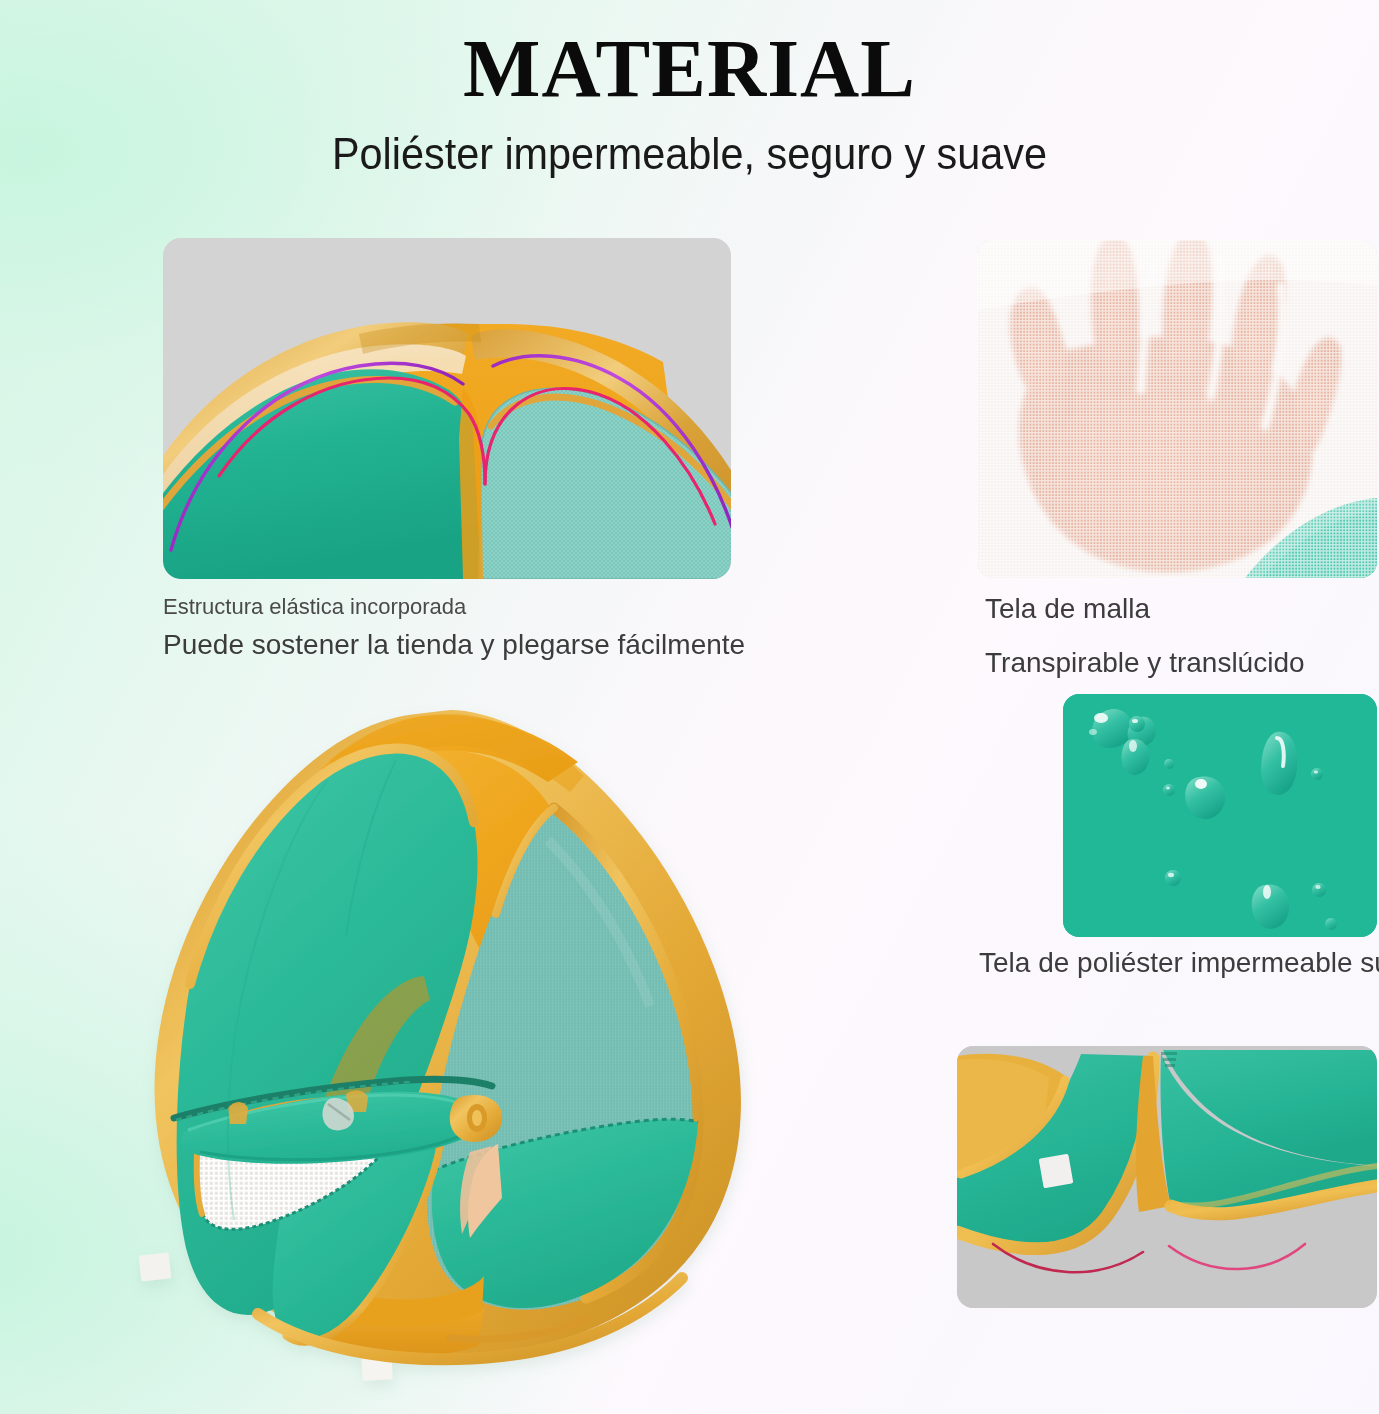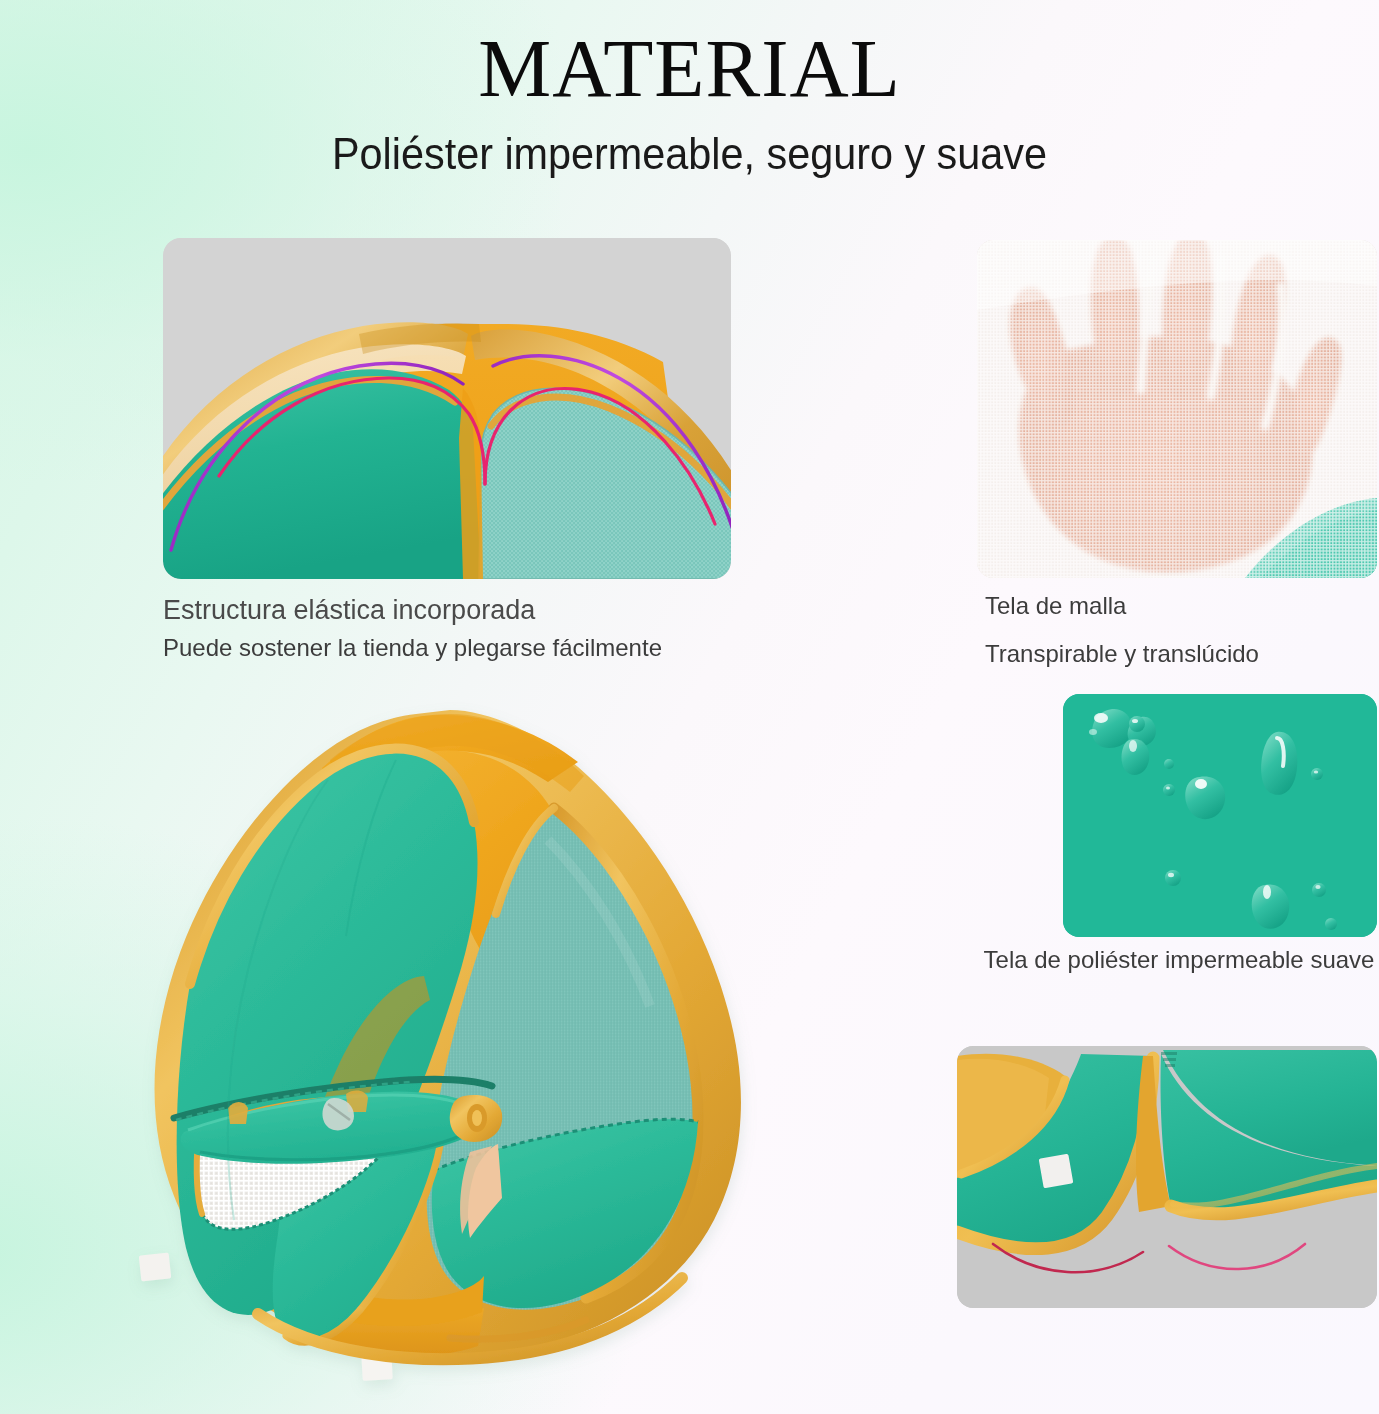--- a/index.html
+++ b/index.html
@@ -53,21 +53,21 @@
   #header {
     position: absolute;
     left: 0;
     top: 26px;
     width: 1379px;
     text-align: center;
   }
   #title {
     font-family: "Liberation Serif", "DejaVu Serif", serif;
     font-size: 82px;
-    font-weight: 400;
+    font-weight: 700;
     letter-spacing: 1px;
     color: #0b0b0b;
     line-height: 1.05;
     margin: 0;
   }
   #subtitle {
     font-family: "Liberation Sans", sans-serif;
     font-size: 44px;
     font-weight: 400;
     color: #1a1a1a;
@@ -80,27 +80,27 @@
   .photo {
     position: absolute;
     overflow: hidden;
     border-radius: 18px;
     background: #d4d4d4;
   }
 
   
   .caption-block { position: absolute; }
   .cap-small {
-    font-size: 27px;
+    font-size: 22px;
     color: #4a4a4a;
     line-height: 1.35;
     white-space: nowrap;
   }
   .cap-large {
-    font-size: 24px;
+    font-size: 28px;
     color: #3c3c3c;
     line-height: 1.35;
     white-space: nowrap;
   }
 
   
   
   
   #photo-frame { left: 163px; top: 238px; width: 568px; height: 341px; }
 

